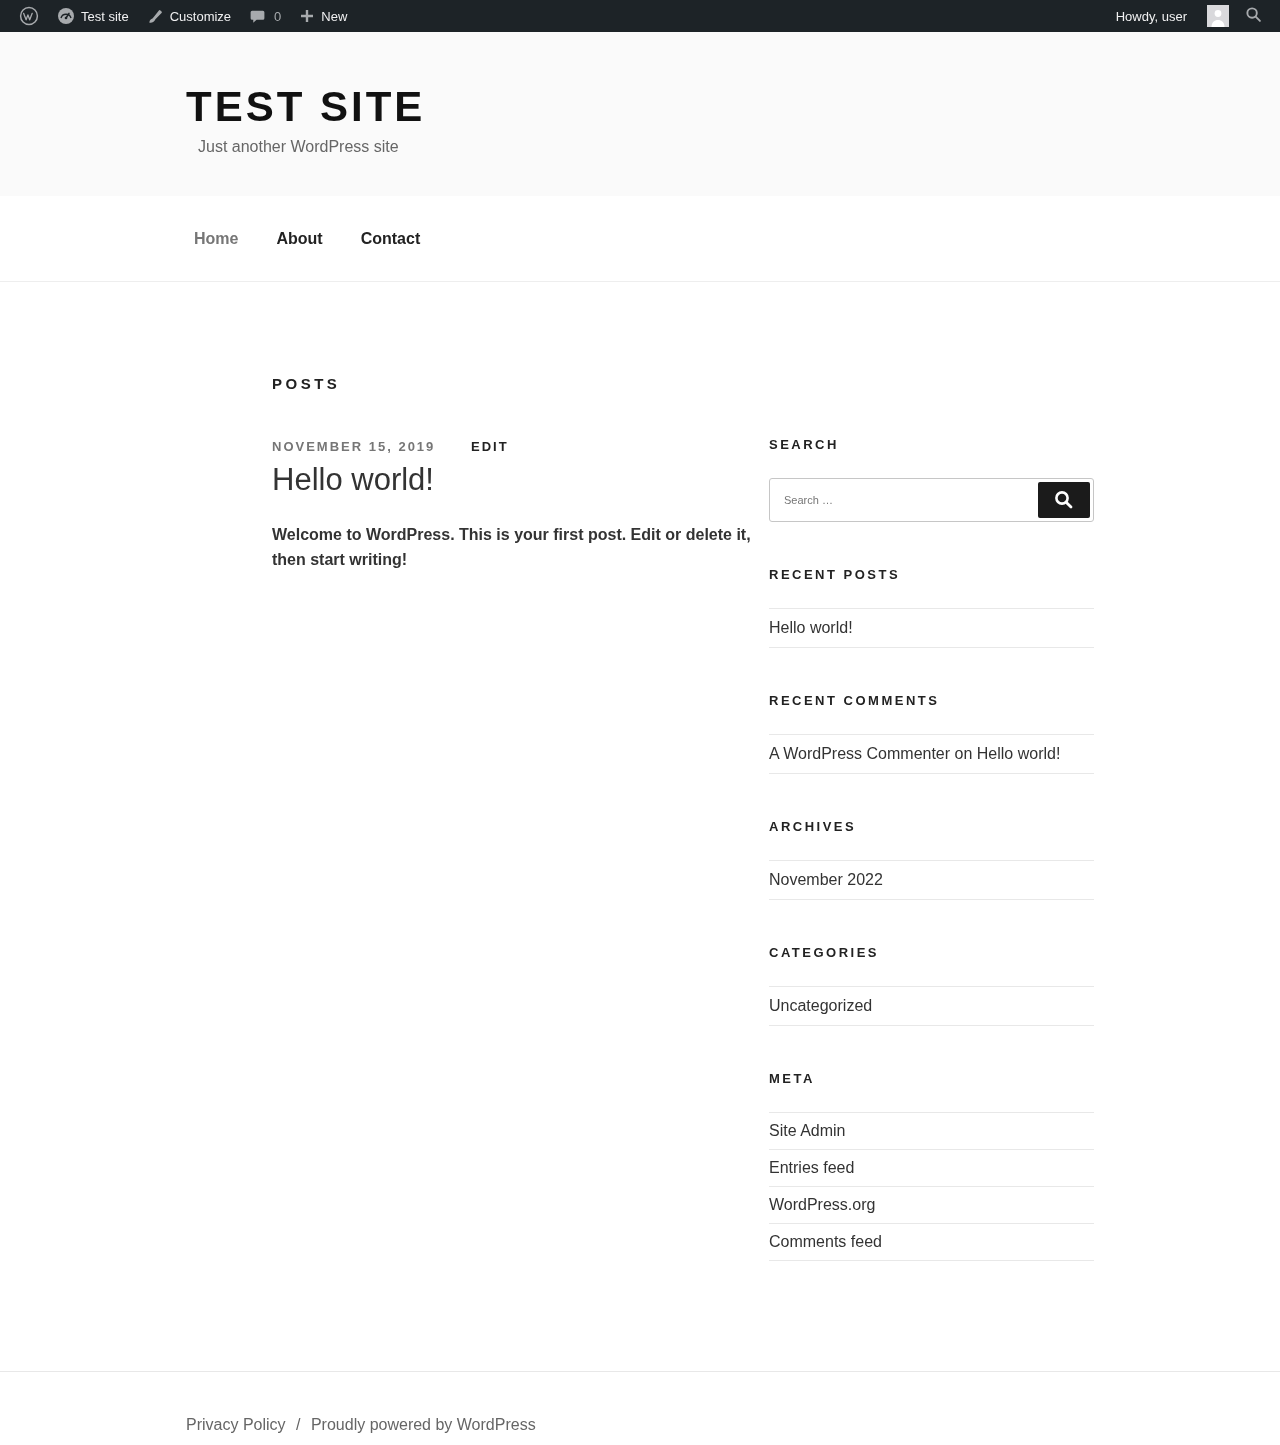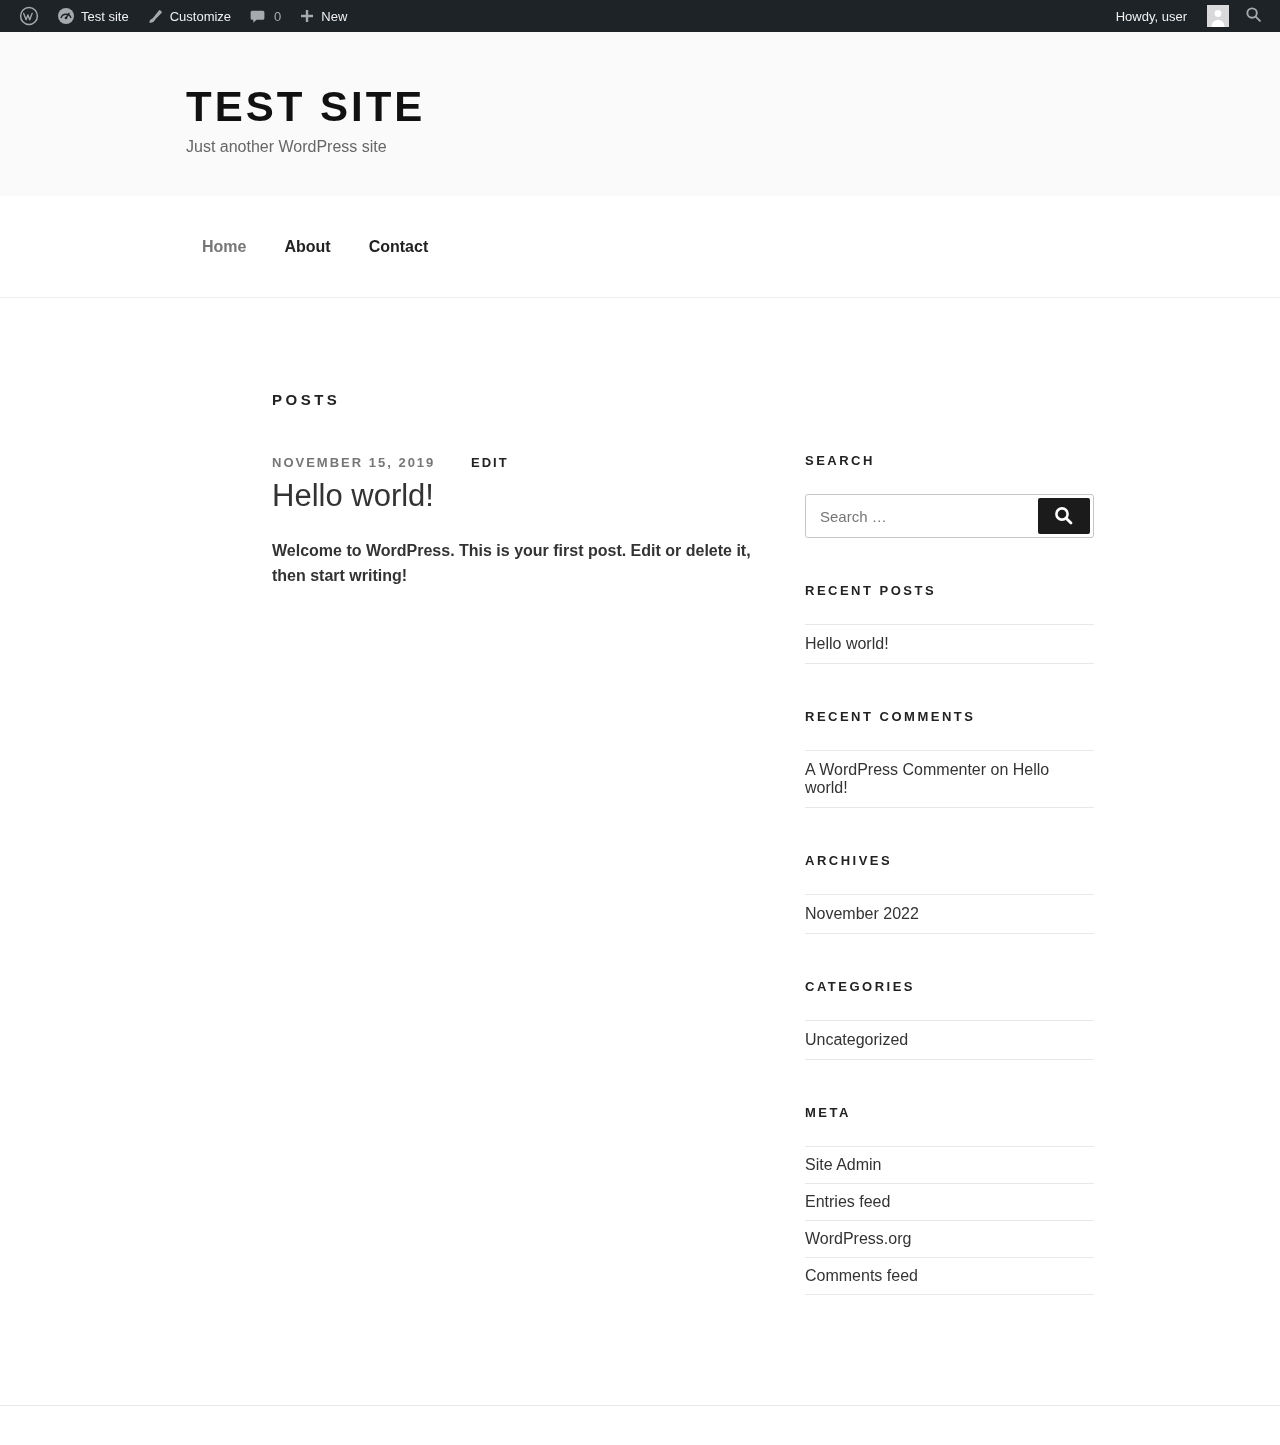--- a/index.html
+++ b/index.html
@@ -42,26 +42,26 @@
   
   .site-header { background: #fafafa; padding: 52px 0 40px 0; }
   .site-title {
     margin: 0;
     font-size: 42px;
     font-weight: 800;
     letter-spacing: 3px;
     color: #111;
     line-height: 1.1;
   }
-  .site-tagline { margin: 8px 0 0 0; font-size: 16px; color: #666; }
+  .site-tagline { margin: 8px 0 0 12px; font-size: 16px; color: #666; }
 
   
   .main-nav { background: #fff; border-bottom: 1px solid #eeeeee; }
   .main-nav ul {
-    list-style: none; margin: 16px; padding: 0;
+    list-style: none; margin: 8px; padding: 0;
     display: flex; gap: 38px; height: 69px; align-items: center;
   }
   .main-nav a { font-size: 16px; font-weight: 700; color: #222; }
   .main-nav li.current a { color: #767676; font-weight: 600; }
 
   
   .site-content {
     display: flex; justify-content: flex-end;
     padding-top: 93px; padding-bottom: 110px;
   }
@@ -72,40 +72,40 @@
     margin: 0; font-size: 15px; font-weight: 800;
     letter-spacing: 3.5px; color: #222;
   }
   .entry-meta { margin-top: 47px; font-size: 13px; font-weight: 700; letter-spacing: 2px; }
   .entry-date { color: #767676; }
   .edit-link { color: #222; margin-left: 30px; }
   .entry-title { margin: 8px 0 0 0; font-size: 31px; font-weight: 400; color: #333; line-height: 1.15; }
   .entry-body { margin: 25px 0 0 0; font-size: 16px; line-height: 1.55; color: #333; font-weight: bold; }
 
   
-  .widget { margin-top: 45px; margin-left: 36px; }
+  .widget { margin-top: 45px; }
   .widget:first-child { margin-top: 0; }
   .widget-title {
     margin: 0 0 26px 0; font-size: 13px; font-weight: 800;
     letter-spacing: 2.5px; color: #222;
   }
   .widget ul { list-style: none; margin: 0; padding: 0; border-top: 1px solid #e8e8e8; }
   .widget li { border-bottom: 1px solid #e8e8e8; padding: 10px 0; font-size: 16px; color: #333; }
   .widget li a { color: #333; }
   .widget.meta li { padding: 9px 0; }
 
   .search-form {
     display: flex; align-items: center;
     border: 1px solid #c6c6c6; border-radius: 3px;
     height: 44px; background: #fff;
   }
   .search-input {
     flex: 1; border: none; outline: none; background: transparent;
     font-family: "Liberation Sans", sans-serif;
-    font-size: 15px; color: #333; padding: 0 14px; min-width: 0;
+    font-size: 11px; color: #333; padding: 0 14px; min-width: 0;
   }
   .search-input::placeholder { color: #767676; opacity: 1; }
   .search-submit {
     width: 52px; height: 36px; margin: 3px;
     background: #1b1b1b; border: none; border-radius: 2px;
     display: flex; align-items: center; justify-content: center; cursor: pointer;
   }
 
   
   .site-footer { border-top: 1px solid #e8e8e8; }

